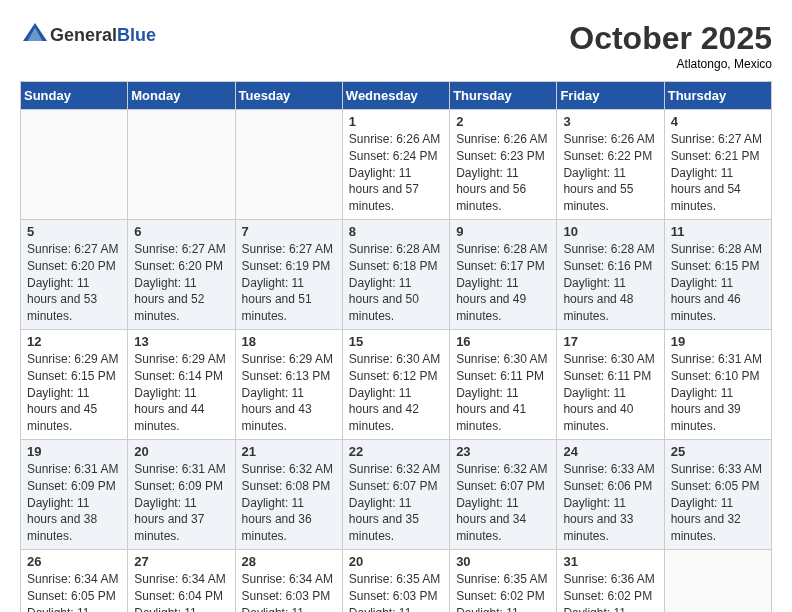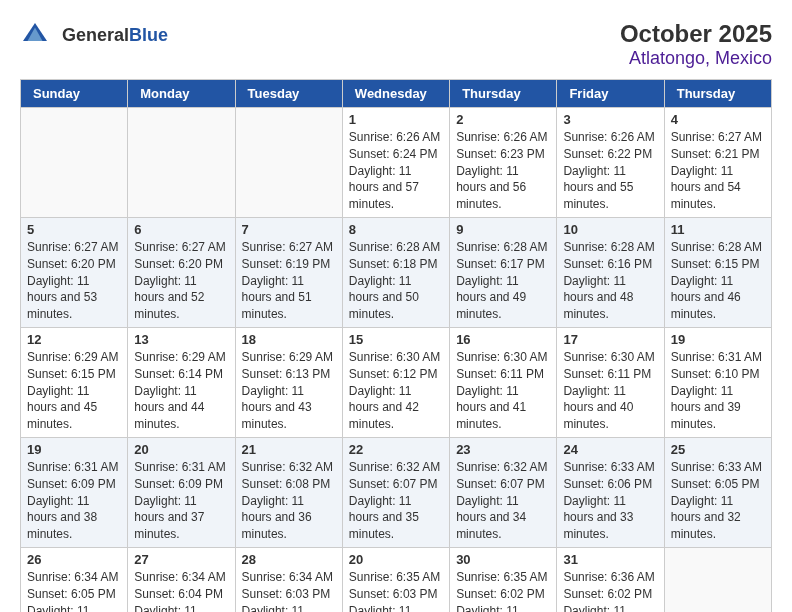--- a/index.html
+++ b/index.html
@@ -12,21 +12,21 @@
     }
     .header {
       display: flex;
       justify-content: space-between;
       align-items: flex-start;
       margin-bottom: 10px;
     }
     .logo {
       display: flex;
       align-items: center;
-      gap: 12px;
+      gap: 0;
     }
     .logo-text-general {
       font-size: 18px;
       font-weight: bold;
       color: #333;
       line-height: 1;
     }
     .logo-text-blue {
       font-size: 18px;
       font-weight: bold;
@@ -34,39 +34,39 @@
       line-height: 1;
     }
     .logo-icon {
       width: 30px;
       height: 30px;
     }
     .title-block {
       text-align: right;
     }
     .month-title {
-      font-size: 24px;
+      font-size: 32px;
       font-weight: bold;
       color: #333;
     }
     .location-title {
-      font-size: 18px;
-      color: #4c1d95;
+      font-size: 12px;
+      color: #000000;
     }
     table {
       width: 100%;
       border-collapse: collapse;
       font-size: 11px;
     }
     thead tr th {
       background-color: #2255a4;
       color: #fff;
       font-weight: bold;
       font-size: 13px;
-      padding: 6px 12px;
+      padding: 6px 3px;
       text-align: left;
       border: 1px solid #ccc;
     }
     tbody tr td {
       border: 1px solid #ccc;
       vertical-align: top;
       padding: 4px 6px;
       width: calc(100% / 7);
       min-height: 80px;
       height: 90px;

